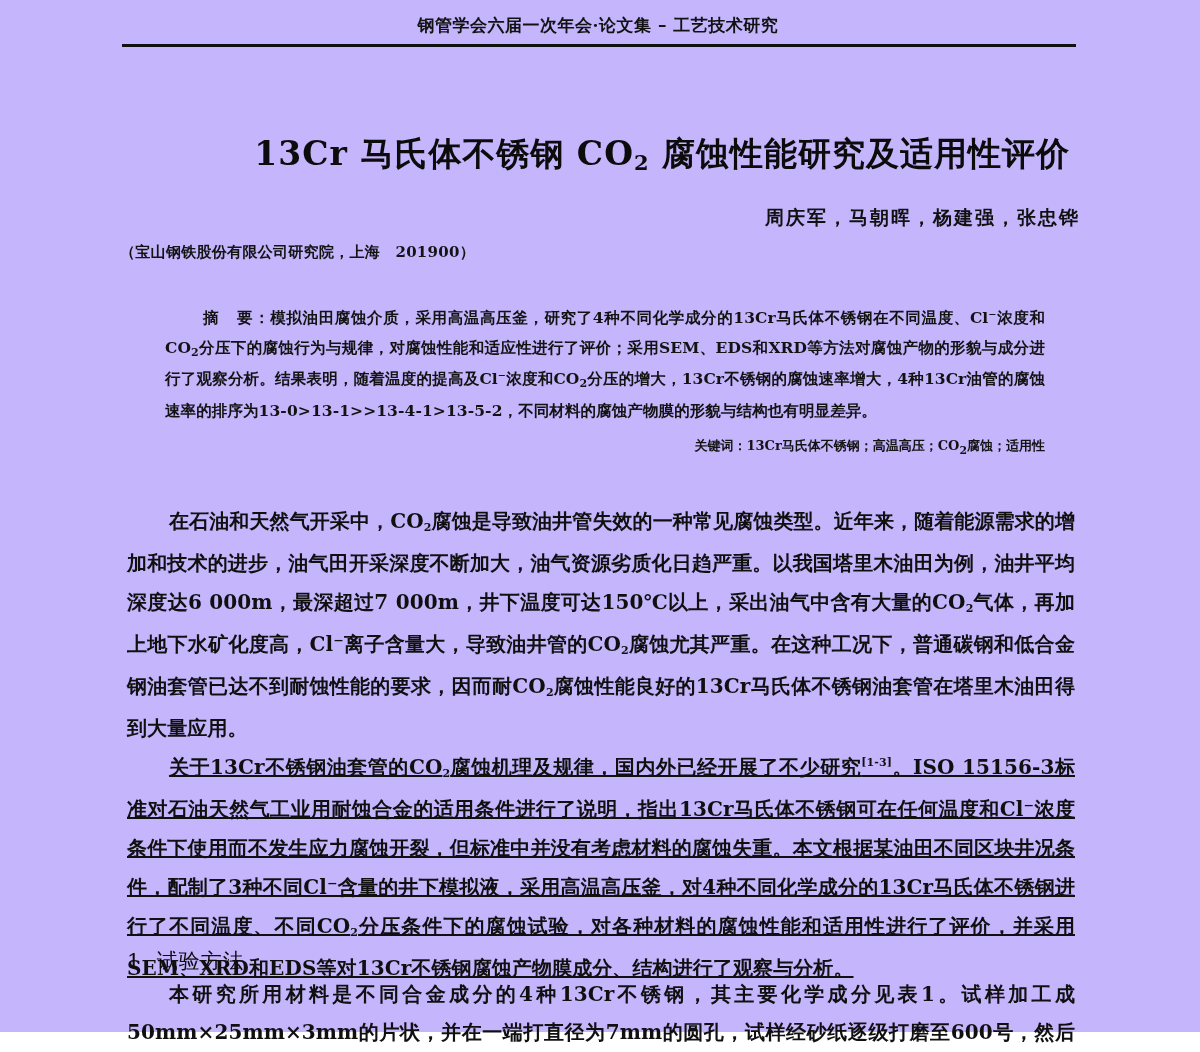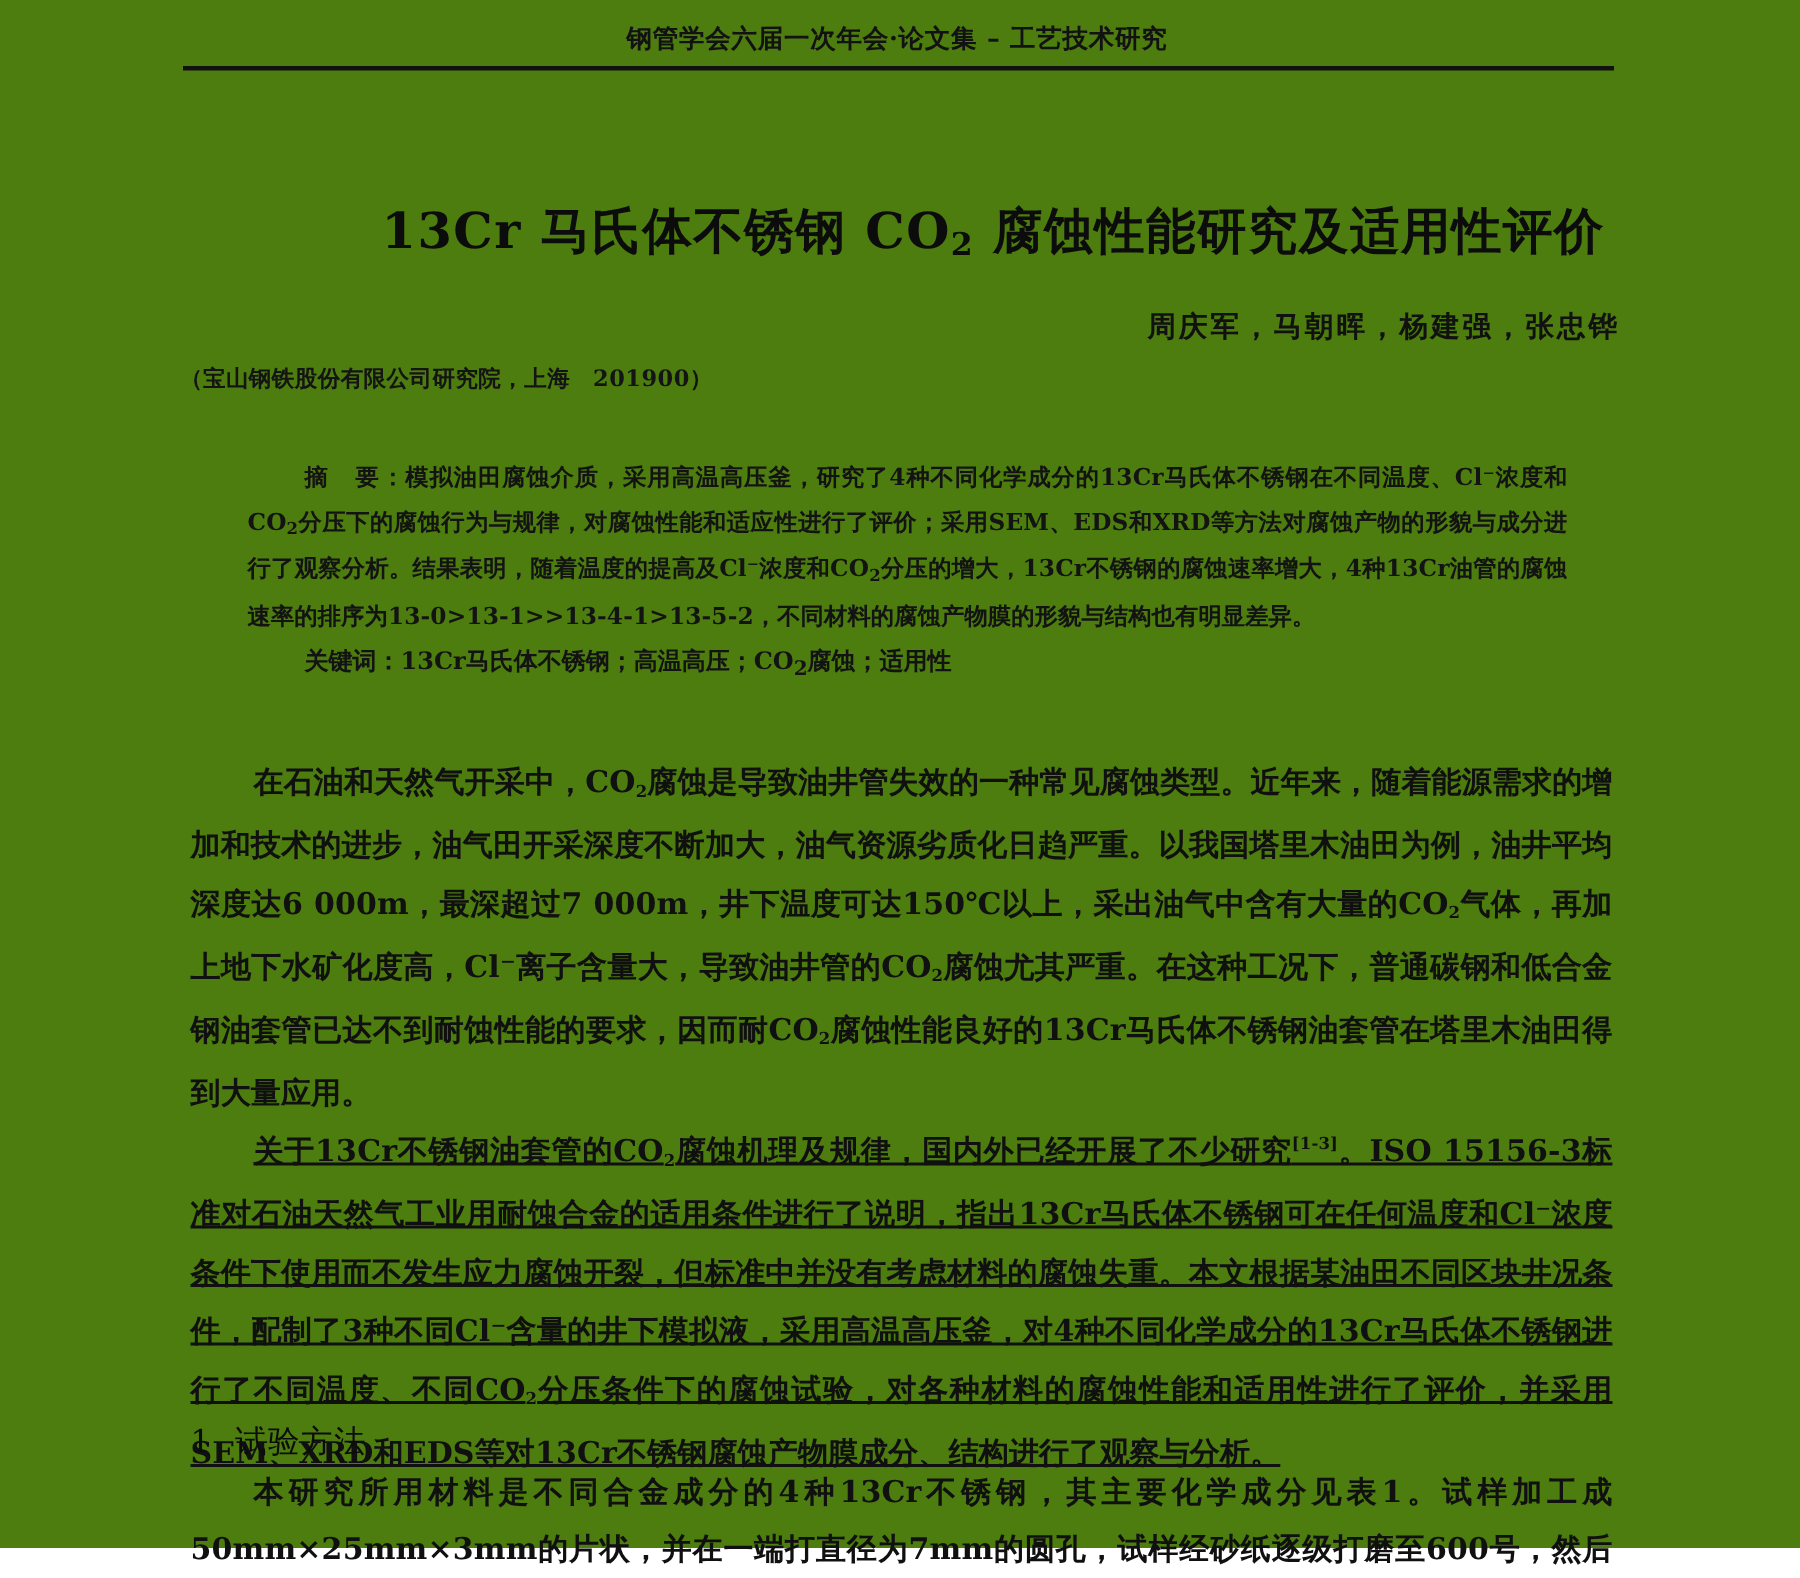--- a/index.html
+++ b/index.html
@@ -14,21 +14,21 @@
     overflow: hidden;
     font-family: "DejaVu Sans", "Liberation Sans", sans-serif;
     color: #101010;
     position: relative;
   }
   .page {
     position: relative;
     width: 1200px;
     height: 1032px;
     box-sizing: border-box;
-    background: #4d7c0f;
+    background: #c4b5fd;
   }
 
   
   .running-header {
     position: absolute;
     top: 14px;
     left: 120px;
     width: 956px;
     text-align: center;
   }
@@ -121,25 +121,26 @@
   .abstract-para sub,
   .body-para sub {
     font-size: 11px;
     vertical-align: baseline;
     position: relative;
     top: 3px;
   }
   .keywords {
     margin: 6px 0 0 0;
     font-family: "DejaVu Serif", "Liberation Serif", serif;
-    font-size: 16px;
-    font-weight: 700;
-    line-height: 20px;
+    font-size: 13px;
+    font-weight: 700;
+    line-height: 30px;
     text-indent: 38px;
     color: #131313;
+    text-align: right;
   }
 
   
   .body-block {
     position: absolute;
     top: 502px;
     left: 127px;
     width: 948px;
   }
   .body-para {

